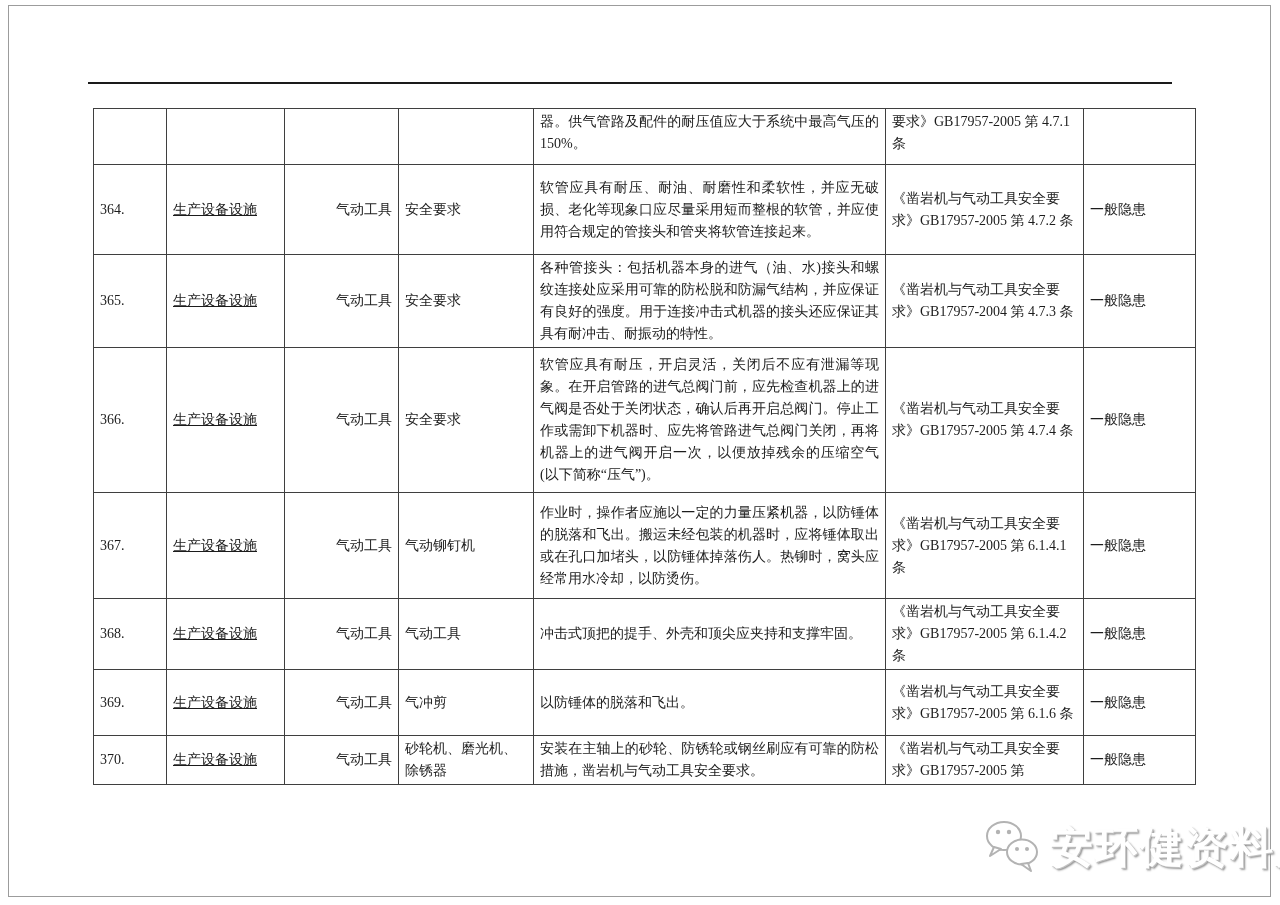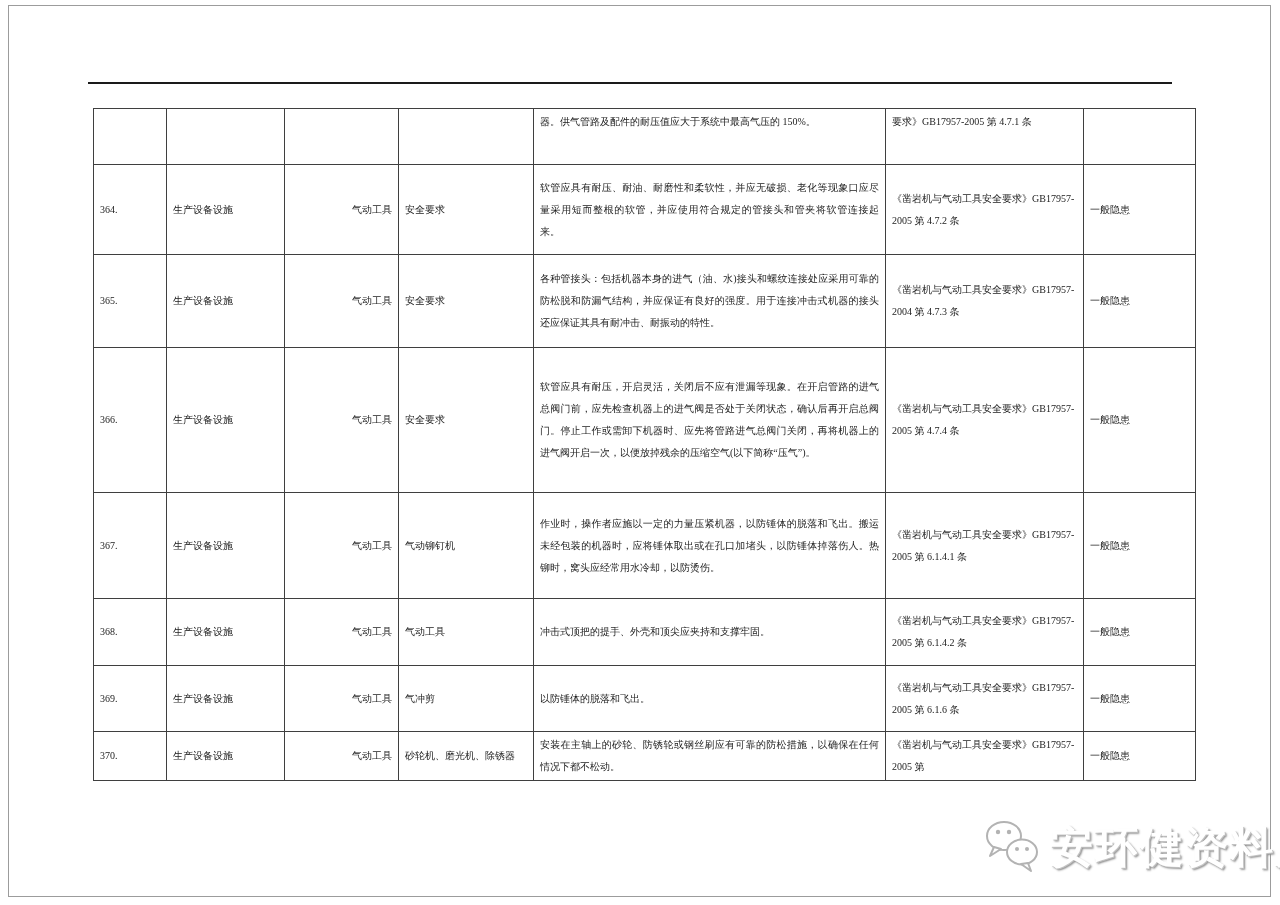--- a/index.html
+++ b/index.html
@@ -36,28 +36,28 @@
     position: absolute;
     left: 93px;
     top: 108px;
     width: 1102px;
     border-collapse: collapse;
     table-layout: fixed;
   }
   table.checklist td {
     border: 1px solid #3f3f3f;
     vertical-align: middle;
-    font-size: 10px;
+    font-size: 14px;
     line-height: 22px;
     padding: 2px 6px;
     overflow: hidden;
     word-break: break-word;
   }
   td.c-no  { text-align: left; }
-  td.c-org { padding-left: 11px; }
+  td.c-org { padding-left: 11px; text-decoration: underline; }
   td.c-tool{ padding-left: 11px; text-align: right; }
   td.c-cat { padding-left: 11px; margin-top: 12px; }
   td.c-desc{ text-align: justify; padding: 4px 7px; }
   td.c-ref { padding-left: 9px; padding-right: 6px; }
   td.c-haz { padding-left: 13px; }
   tr.row-continued td { vertical-align: top; }
   tbody tr:nth-child(1) { height: 56px; }
   tbody tr:nth-child(2) { height: 90px; }
   tbody tr:nth-child(3) { height: 93px; }
   tbody tr:nth-child(4) { height: 145px; }
@@ -164,21 +164,21 @@
     <td class="c-cat">气冲剪</td>
     <td class="c-desc">以防锤体的脱落和飞出。</td>
     <td class="c-ref">《凿岩机与气动工具安全要求》GB17957-2005 第 6.1.6 条</td>
     <td class="c-haz">一般隐患</td>
   </tr>
         <tr>
     <td class="c-no">370.</td>
     <td class="c-org">生产设备设施</td>
     <td class="c-tool">气动工具</td>
     <td class="c-cat">砂轮机、磨光机、除锈器</td>
-    <td class="c-desc">安装在主轴上的砂轮、防锈轮或钢丝刷应有可靠的防松措施，以确保在任何情况下都不松动。</td>
+    <td class="c-desc">安装在主轴上的砂轮、防锈轮或钢丝刷应有可靠的防松措施，凿岩机与气动工具安全要求。</td>
     <td class="c-ref">《凿岩机与气动工具安全要求》GB17957-2005 第</td>
     <td class="c-haz">一般隐患</td>
   </tr>
       </tbody>
   </table>
 
   <div class="watermark">
     <span class="wm-icon">
       <svg width="62" height="56" viewBox="0 0 62 56">
         <g fill="#ffffff" stroke="#b3b3b3" stroke-width="2">

